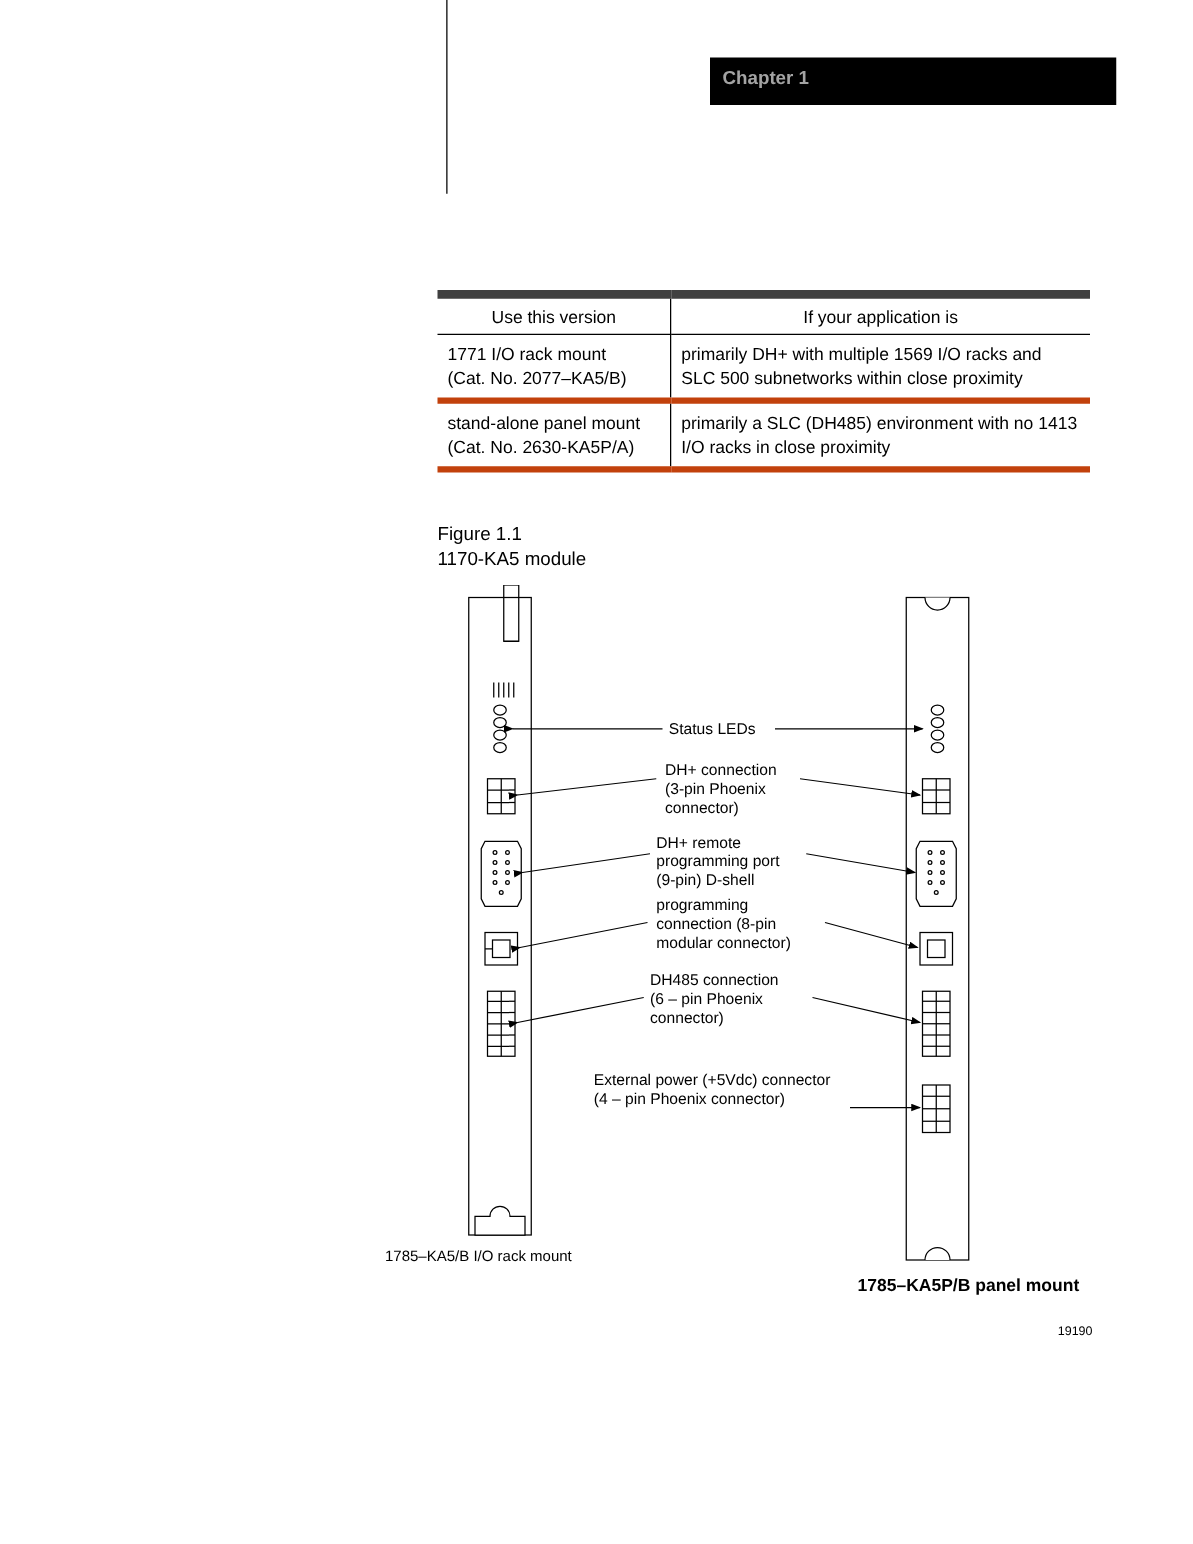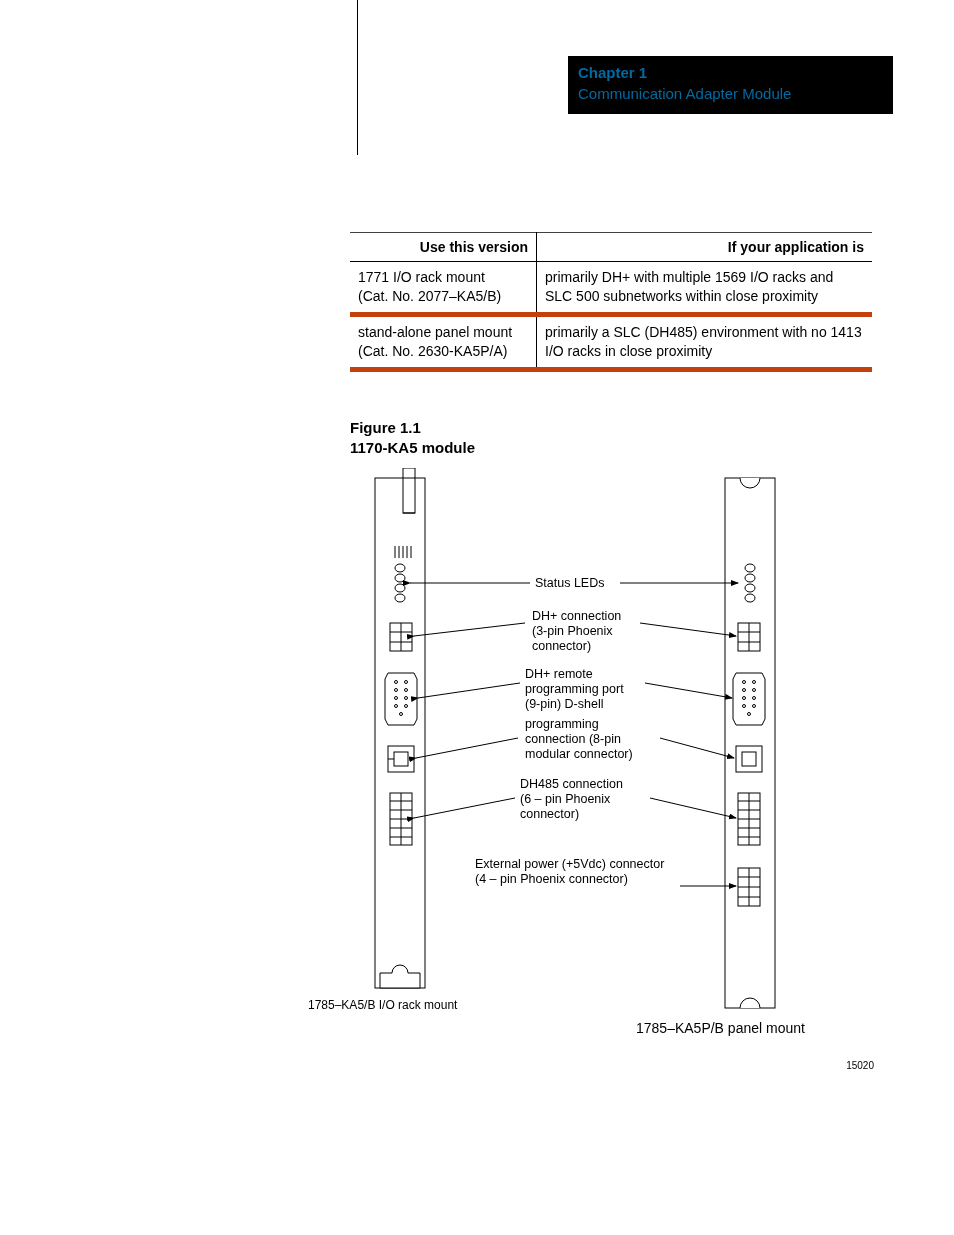--- a/index.html
+++ b/index.html
@@ -1,40 +1,39 @@
 <!DOCTYPE html>
 <html><head>
 <meta charset="utf-8">
 <style>
   html,body{margin:0;padding:0;background:#fff;font-family:Helvetica,Arial,sans-serif;color:#000}
   .page{position:relative;width:954px;height:1235px}
   .vrule{position:absolute;left:357px;top:0;width:0;height:155px;border-left:1px solid #000}
-  .chapter-box{position:absolute;left:568px;top:56px;width:305px;background:#000;color:#0369a1;padding:8px 10px 10px 10px}
+  .chapter-box{position:absolute;left:568px;top:46px;width:305px;background:#000;color:#a3a3a3;padding:8px 10px 10px 10px}
   .chapter-title{font-weight:bold;font-size:15px;margin-bottom:3px}
   .chapter-sub{font-size:15px;line-height:1.3}
   .tbl{position:absolute;left:350px;top:232px;width:522px;border-collapse:collapse;font-size:14px}
-  .tbl th{font-weight:bold;text-align:right;border-top:1px solid #404040;border-bottom:1px solid #000;padding:6px 8px;vertical-align:top}
+  .tbl th{font-weight:normal;text-align:center;border-top:7px solid #404040;border-bottom:1px solid #000;padding:6px 8px;vertical-align:top}
   .tbl td{border-bottom:5px solid #c2410c;padding:6px 8px;vertical-align:top;line-height:1.35}
   .tbl .col1{width:170px;border-right:1px solid #000}
-  .figcap{position:absolute;left:350px;top:418px;font-size:15px;font-weight:bold;line-height:1.35}
+  .figcap{position:absolute;left:350px;top:418px;font-size:15px;font-weight:normal;line-height:1.35}
   .diagram{position:absolute;left:310px;top:468px;width:570px;height:570px}
   .caption-left{position:absolute;left:308px;top:998px;font-size:12px}
-  .caption-right{position:absolute;left:636px;top:1020px;font-size:14px;font-weight:normal}
+  .caption-right{position:absolute;left:686px;top:1020px;font-size:14px;font-weight:bold}
   .docnum{position:absolute;right:80px;top:1060px;font-size:10px}
   .anno{font-family:Helvetica,Arial,sans-serif;font-size:12.5px;line-height:1.25}
 </style>
 </head>
 <body>
 <div class="page">
 
 <div class="vrule"></div>
 
 <div class="chapter-box">
   <div class="chapter-title">Chapter 1</div>
-  <div class="chapter-sub">Communication Adapter Module</div>
 </div>
 
 <table class="tbl">
   <thead>
     <tr>
       <th class="col1">Use this version</th>
       <th>If your application is</th>
     </tr>
   </thead>
   <tbody>
@@ -224,15 +223,15 @@
 
   <text class="anno">
     <tspan x="165" y="400">External power (+5Vdc) connector</tspan>
     <tspan x="165" y="415">(4 – pin Phoenix connector)</tspan>
   </text>
   <line x1="370" y1="418" x2="426" y2="418" stroke="#000" marker-end="url(#ah)"></line>
 </svg>
 
 <div class="caption-left">1785–KA5/B I/O rack mount</div>
 <div class="caption-right">1785–KA5P/B panel mount</div>
-<div class="docnum">15020</div>
+<div class="docnum">19190</div>
 
 </div>
 
 </body></html>

